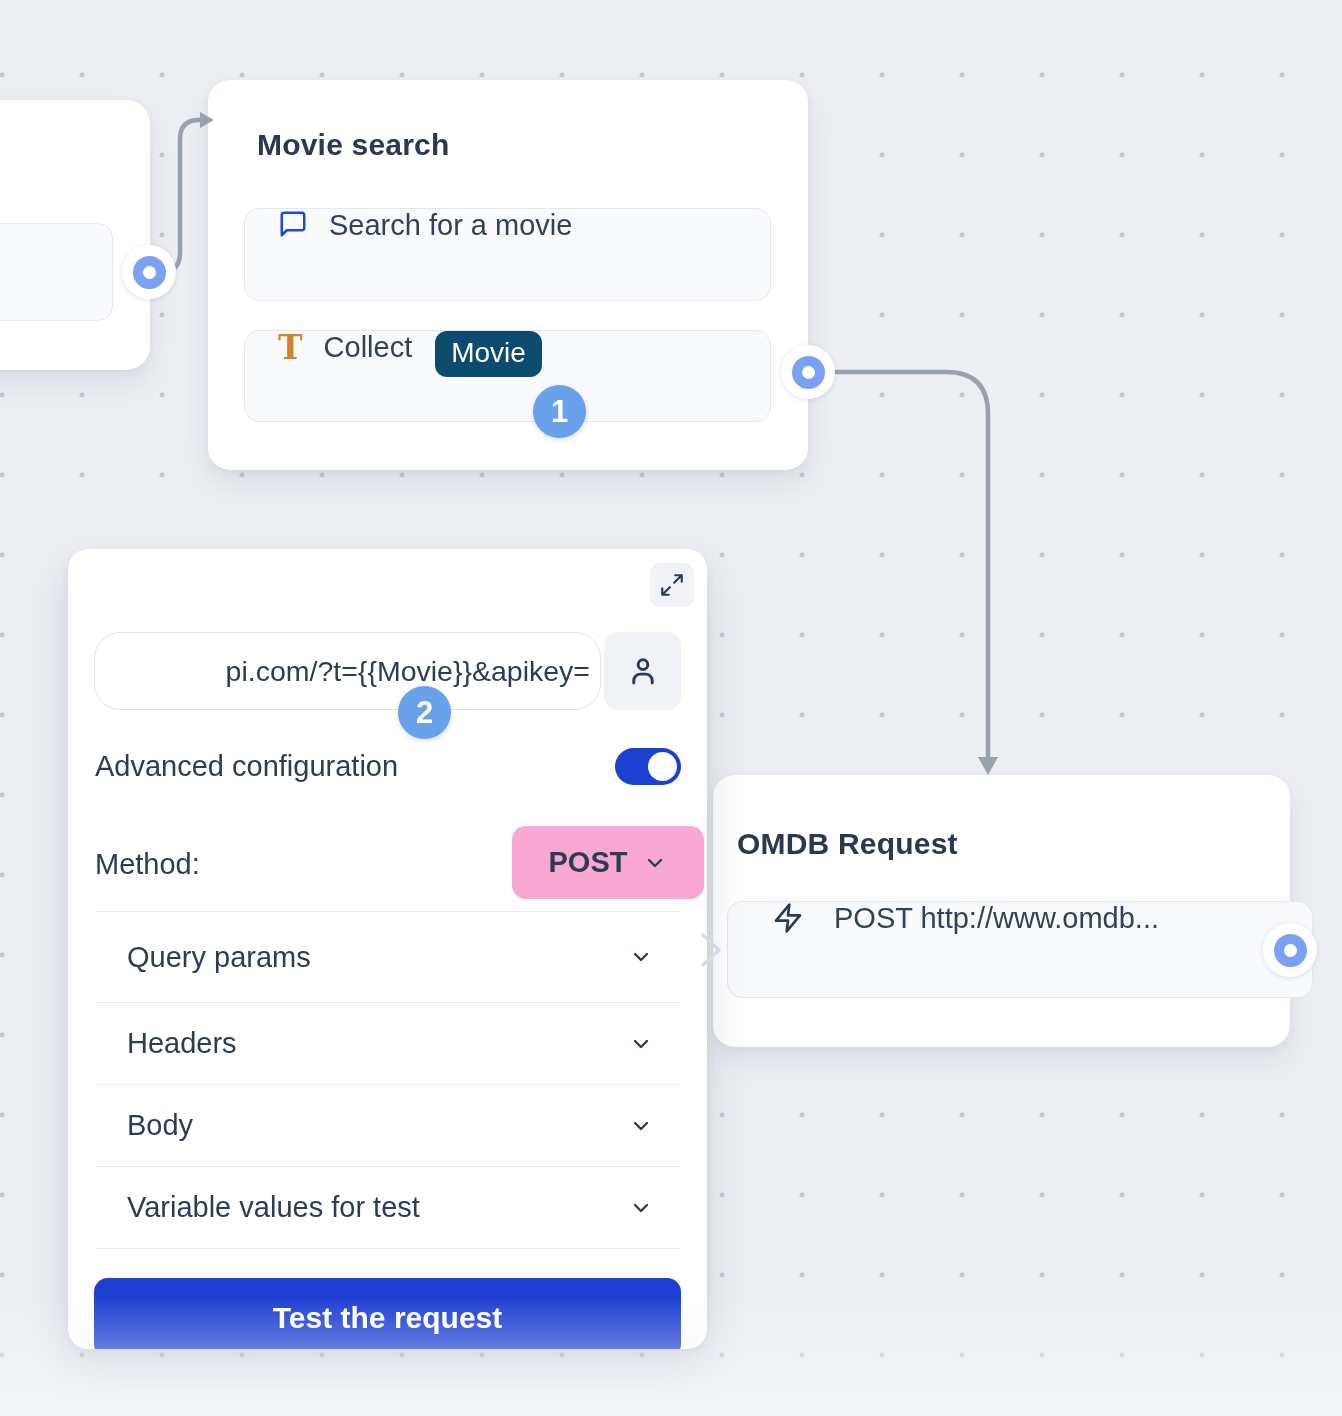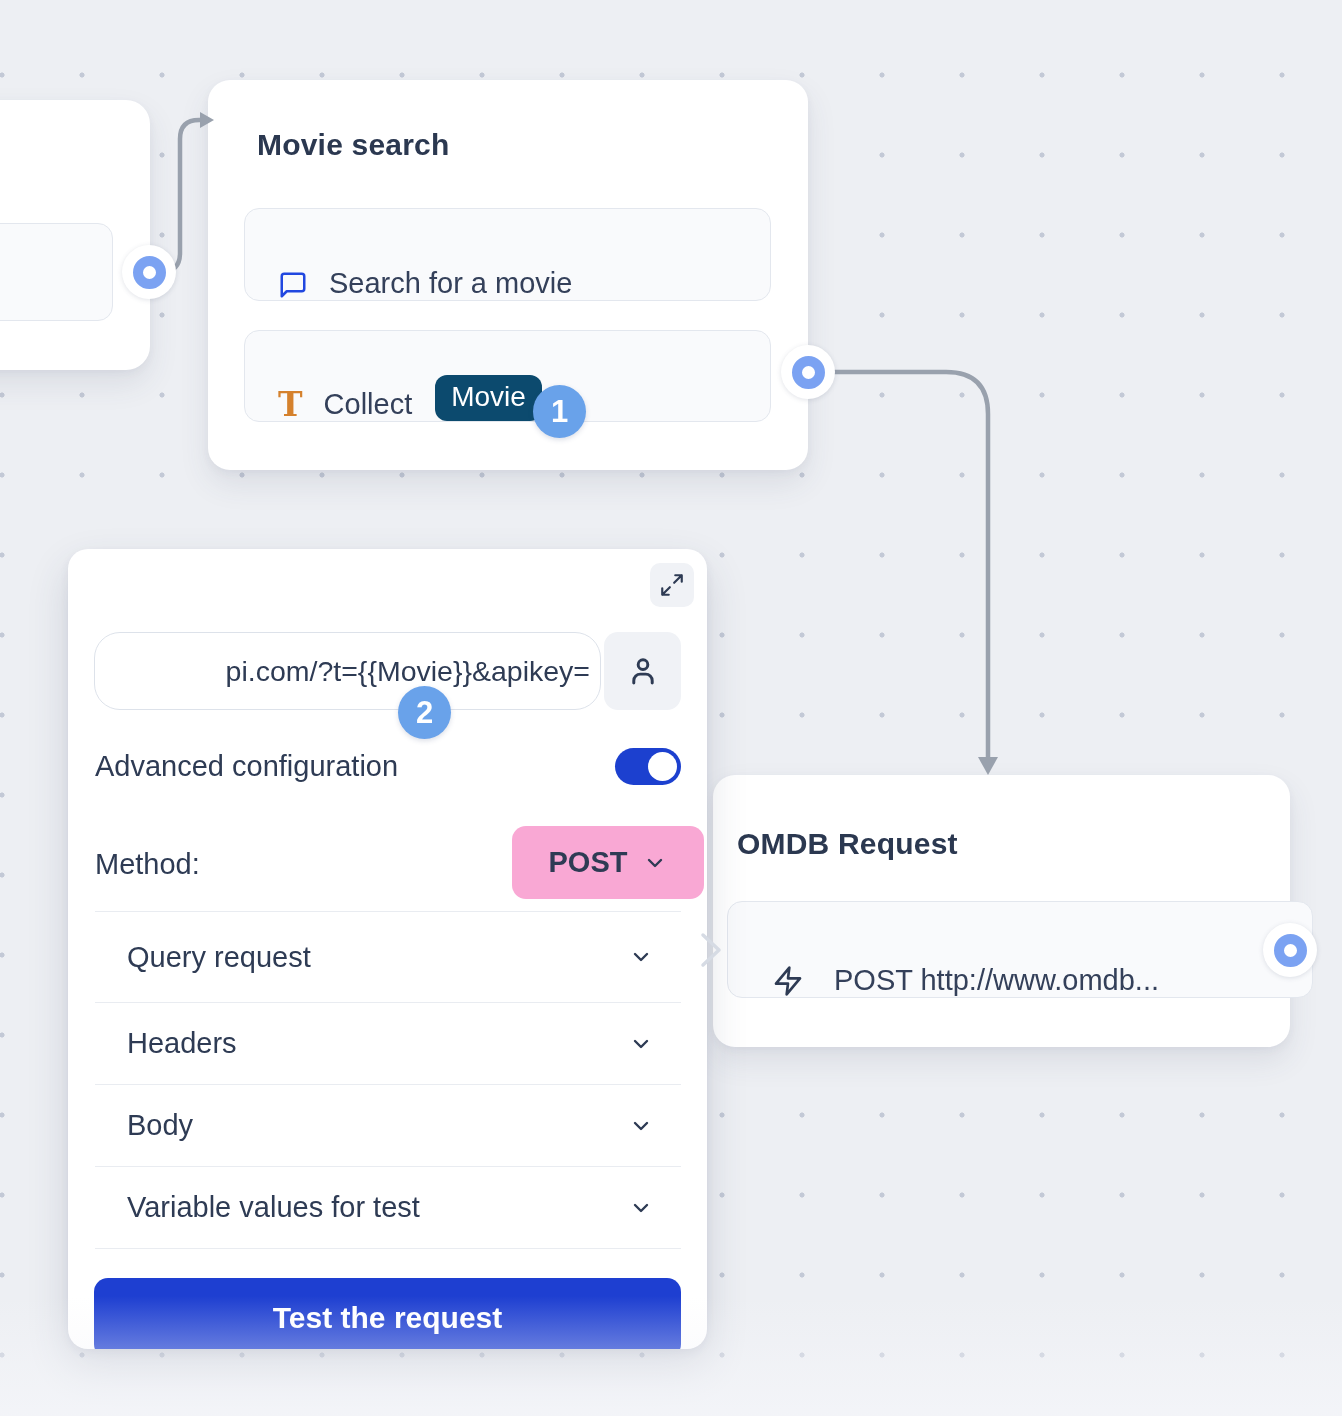--- a/index.html
+++ b/index.html
@@ -23,21 +23,21 @@
   .arrowhead { fill:#99a1ad; }
 
   .card {
     position:absolute; background:#ffffff; border-radius:22px;
     box-shadow:0 14px 30px rgba(55,65,95,.10), 0 3px 8px rgba(55,65,95,.05);
     z-index:2;
   }
   .node-title { font-size:30px; font-weight:700; color:#2b3850; letter-spacing:.2px; }
   .node-item {
     position:absolute; background:#f9fafc; border:1.5px solid #e3e7ee;
-    border-radius:15px; display:flex; align-items:flex-end; gap:21px;
+    border-radius:15px; display:flex; align-items:flex-start; gap:21px;
   }
   .node-item .label { font-size:29px; color:#34405a; white-space:nowrap; }
 
   
   .partial-card { left:-84px; top:100px; width:234px; height:270px; border-radius:24px; }
   .partial-item { left:44px; top:123px; width:153px; height:98px; }
 
   
   .movie-card { left:208px; top:80px; width:600px; height:390px; }
   .movie-title { position:absolute; left:49px; top:48px; }
@@ -202,21 +202,21 @@
   <div class="method-label">Method:</div>
   <div class="method-select">
     <span class="val">POST</span>
     <svg width="24" height="24" viewBox="0 0 24 24" fill="none" stroke="#2e3b54" stroke-width="2.4" stroke-linecap="round" stroke-linejoin="round">
       <polyline points="6 9 12 15 18 9"></polyline>
     </svg>
   </div>
 
   <div class="sections">
     <div class="section-row">
-      <span class="label">Query request</span>
+      <span class="label">Query params</span>
       <svg width="24" height="24" viewBox="0 0 24 24" fill="none" stroke="#2e3b54" stroke-width="2.4" stroke-linecap="round" stroke-linejoin="round">
           <polyline points="6 9 12 15 18 9"></polyline>
         </svg>
     </div>
     <div class="section-row">
       <span class="label">Headers</span>
       <svg width="24" height="24" viewBox="0 0 24 24" fill="none" stroke="#2e3b54" stroke-width="2.4" stroke-linecap="round" stroke-linejoin="round">
           <polyline points="6 9 12 15 18 9"></polyline>
         </svg>
     </div>

